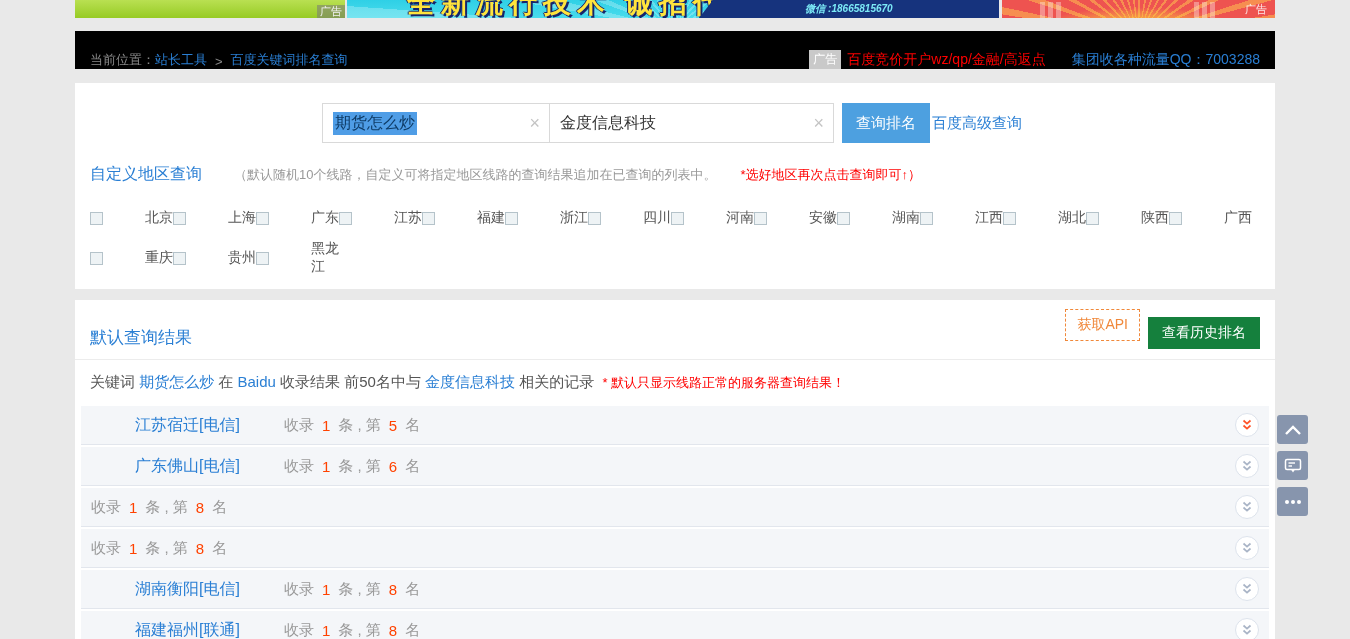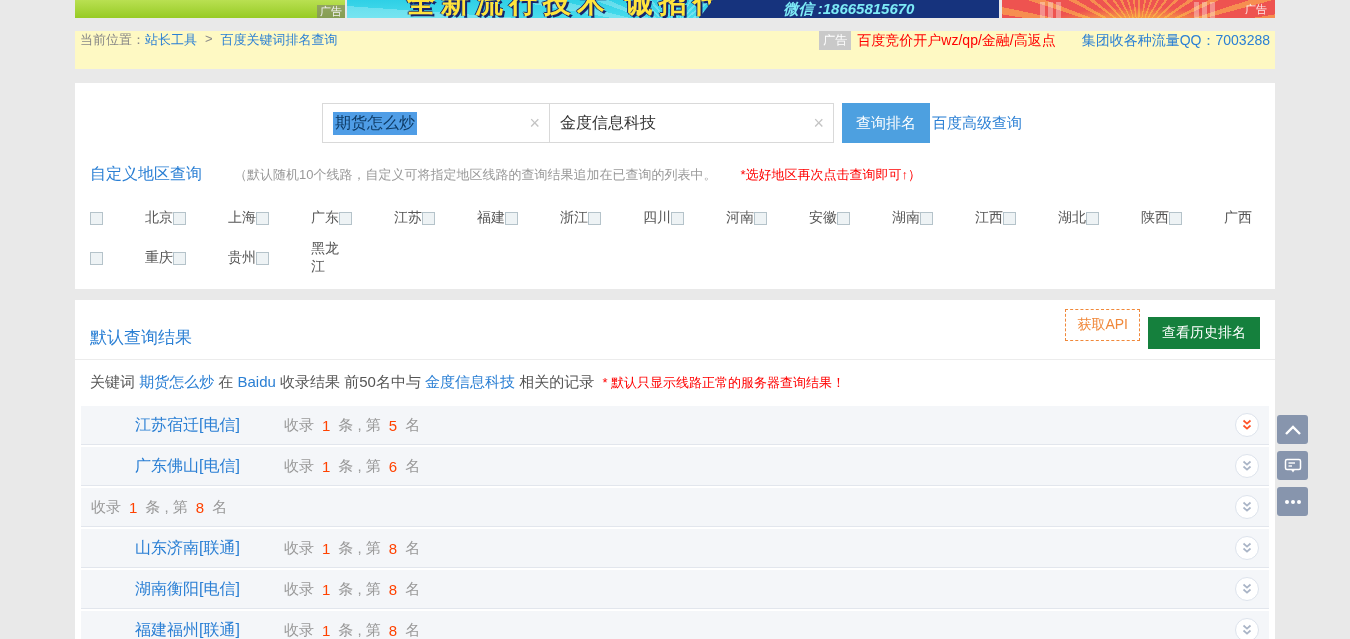--- a/index.html
+++ b/index.html
@@ -31,40 +31,40 @@
   }
   .banner-center .headline {
     position:absolute; left:60px; top:-16px; white-space:nowrap;
     font-size:28px; font-weight:bold; letter-spacing:6px;
     color:#ffe43c; text-shadow:2px 2px 0 #17246b, -1px 0 0 #17246b, 0 -1px 0 #17246b;
   }
   .banner-center .wechat {
     position:absolute; right:0; top:0; height:18px; width:300px;
     background:#16337d; clip-path:polygon(14px 0,100% 0,100% 100%,0 100%);
     display:flex; align-items:center; justify-content:center;
-    color:#7ceaf6; font-size:15px; font-weight:bold; font-style:italic;
+    color:#7ceaf6; font-size:10px; font-weight:bold; font-style:italic;
   }
   .banner-right {
     width:273px; height:18px; margin-left:3px; position:relative; overflow:hidden;
     background:
       radial-gradient(ellipse at 50% 180%, rgba(255,220,60,.85) 0 18%, rgba(255,220,60,0) 55%),
       repeating-conic-gradient(from -90deg at 50% 200%, rgba(255,200,80,.5) 0 3deg, rgba(255,200,80,0) 3deg 9deg),
       #ee5350;
   }
   .banner-right .bars { position:absolute; left:38px; top:2px; display:flex; gap:3px; }
   .banner-right .bars.r2 { left:auto; right:60px; }
   .banner-right .bars i { width:5px; height:16px; background:rgba(255,255,255,.35); }
   .banner-right .ad-badge-r {
     position:absolute; right:8px; top:2px; color:rgba(255,255,255,.85); font-size:11px;
   }
 
   
   .crumbbar {
-    margin-top:13px; background:#fef9c3; height:38px;
-    display:flex; align-items:flex-start; padding:0 5px; font-size:13px;
+    margin-top:13px; background:#000000; height:38px;
+    display:flex; align-items:flex-end; padding:0 15px; font-size:13px;
   }
   .crumbbar .prefix { color:#888; }
   .crumbbar a { text-decoration:none; }
   .blue { color:#2a7fd4; }
   .crumbbar .sep { color:#888; margin:0 8px; }
   .crumb-right { margin-left:auto; display:flex; align-items:center; font-size:14px; }
   .ad-badge-g { background:#c9c9c9; color:#fff; font-size:12px; padding:1px 4px; margin-right:6px; }
   .red-link { color:#ff0000; text-decoration:none; }
   .qq-link { color:#2a7fd4; margin-left:26px; text-decoration:none; }
 
@@ -351,21 +351,20 @@
         </span>
         <span class="row-expand">
           <svg width="12" height="12" viewBox="0 0 12 12">
               <path d="M2.5 1.5 L6 4.6 L9.5 1.5" fill="none" stroke="currentColor" stroke-width="1.7"></path>
               <path d="M2.5 6.5 L6 9.6 L9.5 6.5" fill="none" stroke="currentColor" stroke-width="1.7"></path>
             </svg>
         </span>
       </div>
 
       <div class="result-row">
-        <a href="#" class="row-location">山东济南[联通]</a>
         <span class="row-stats">
           <span>收录</span>
           <span class="num">1</span>
           <span>条 , 第</span>
           <span class="num">8</span>
           <span>名</span>
         </span>
         <span class="row-expand">
           <svg width="12" height="12" viewBox="0 0 12 12">
               <path d="M2.5 1.5 L6 4.6 L9.5 1.5" fill="none" stroke="currentColor" stroke-width="1.7"></path>

